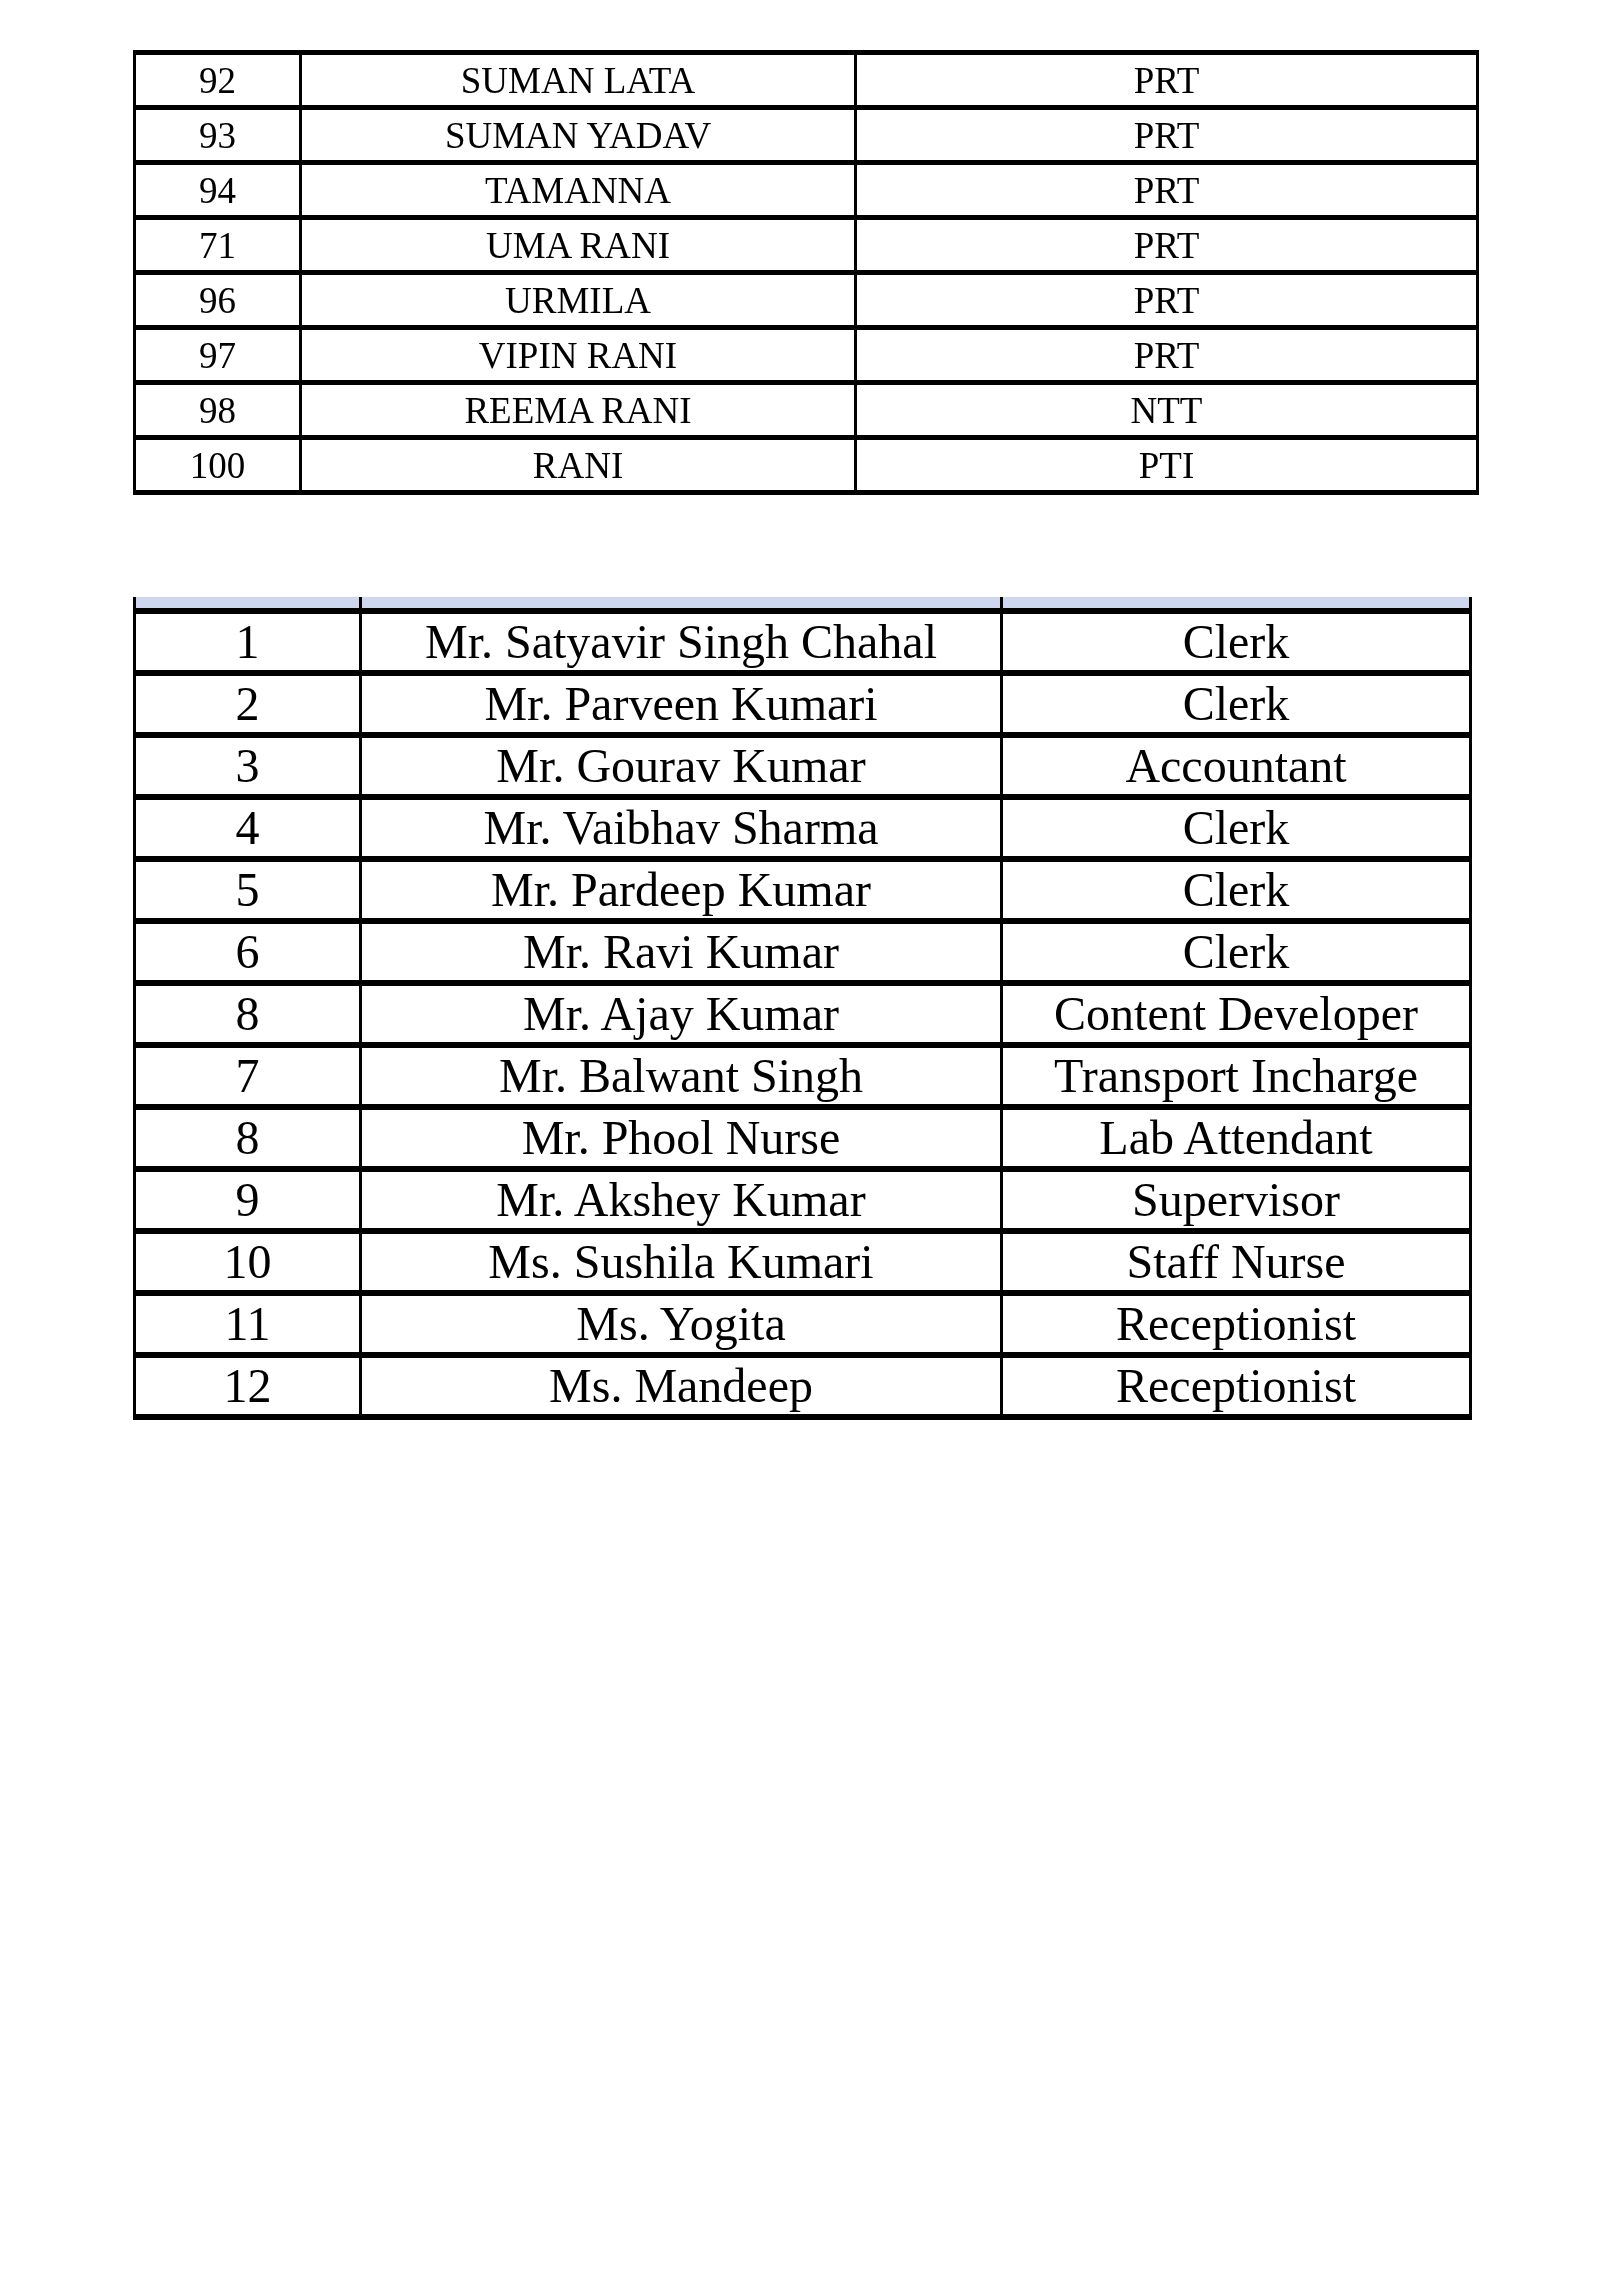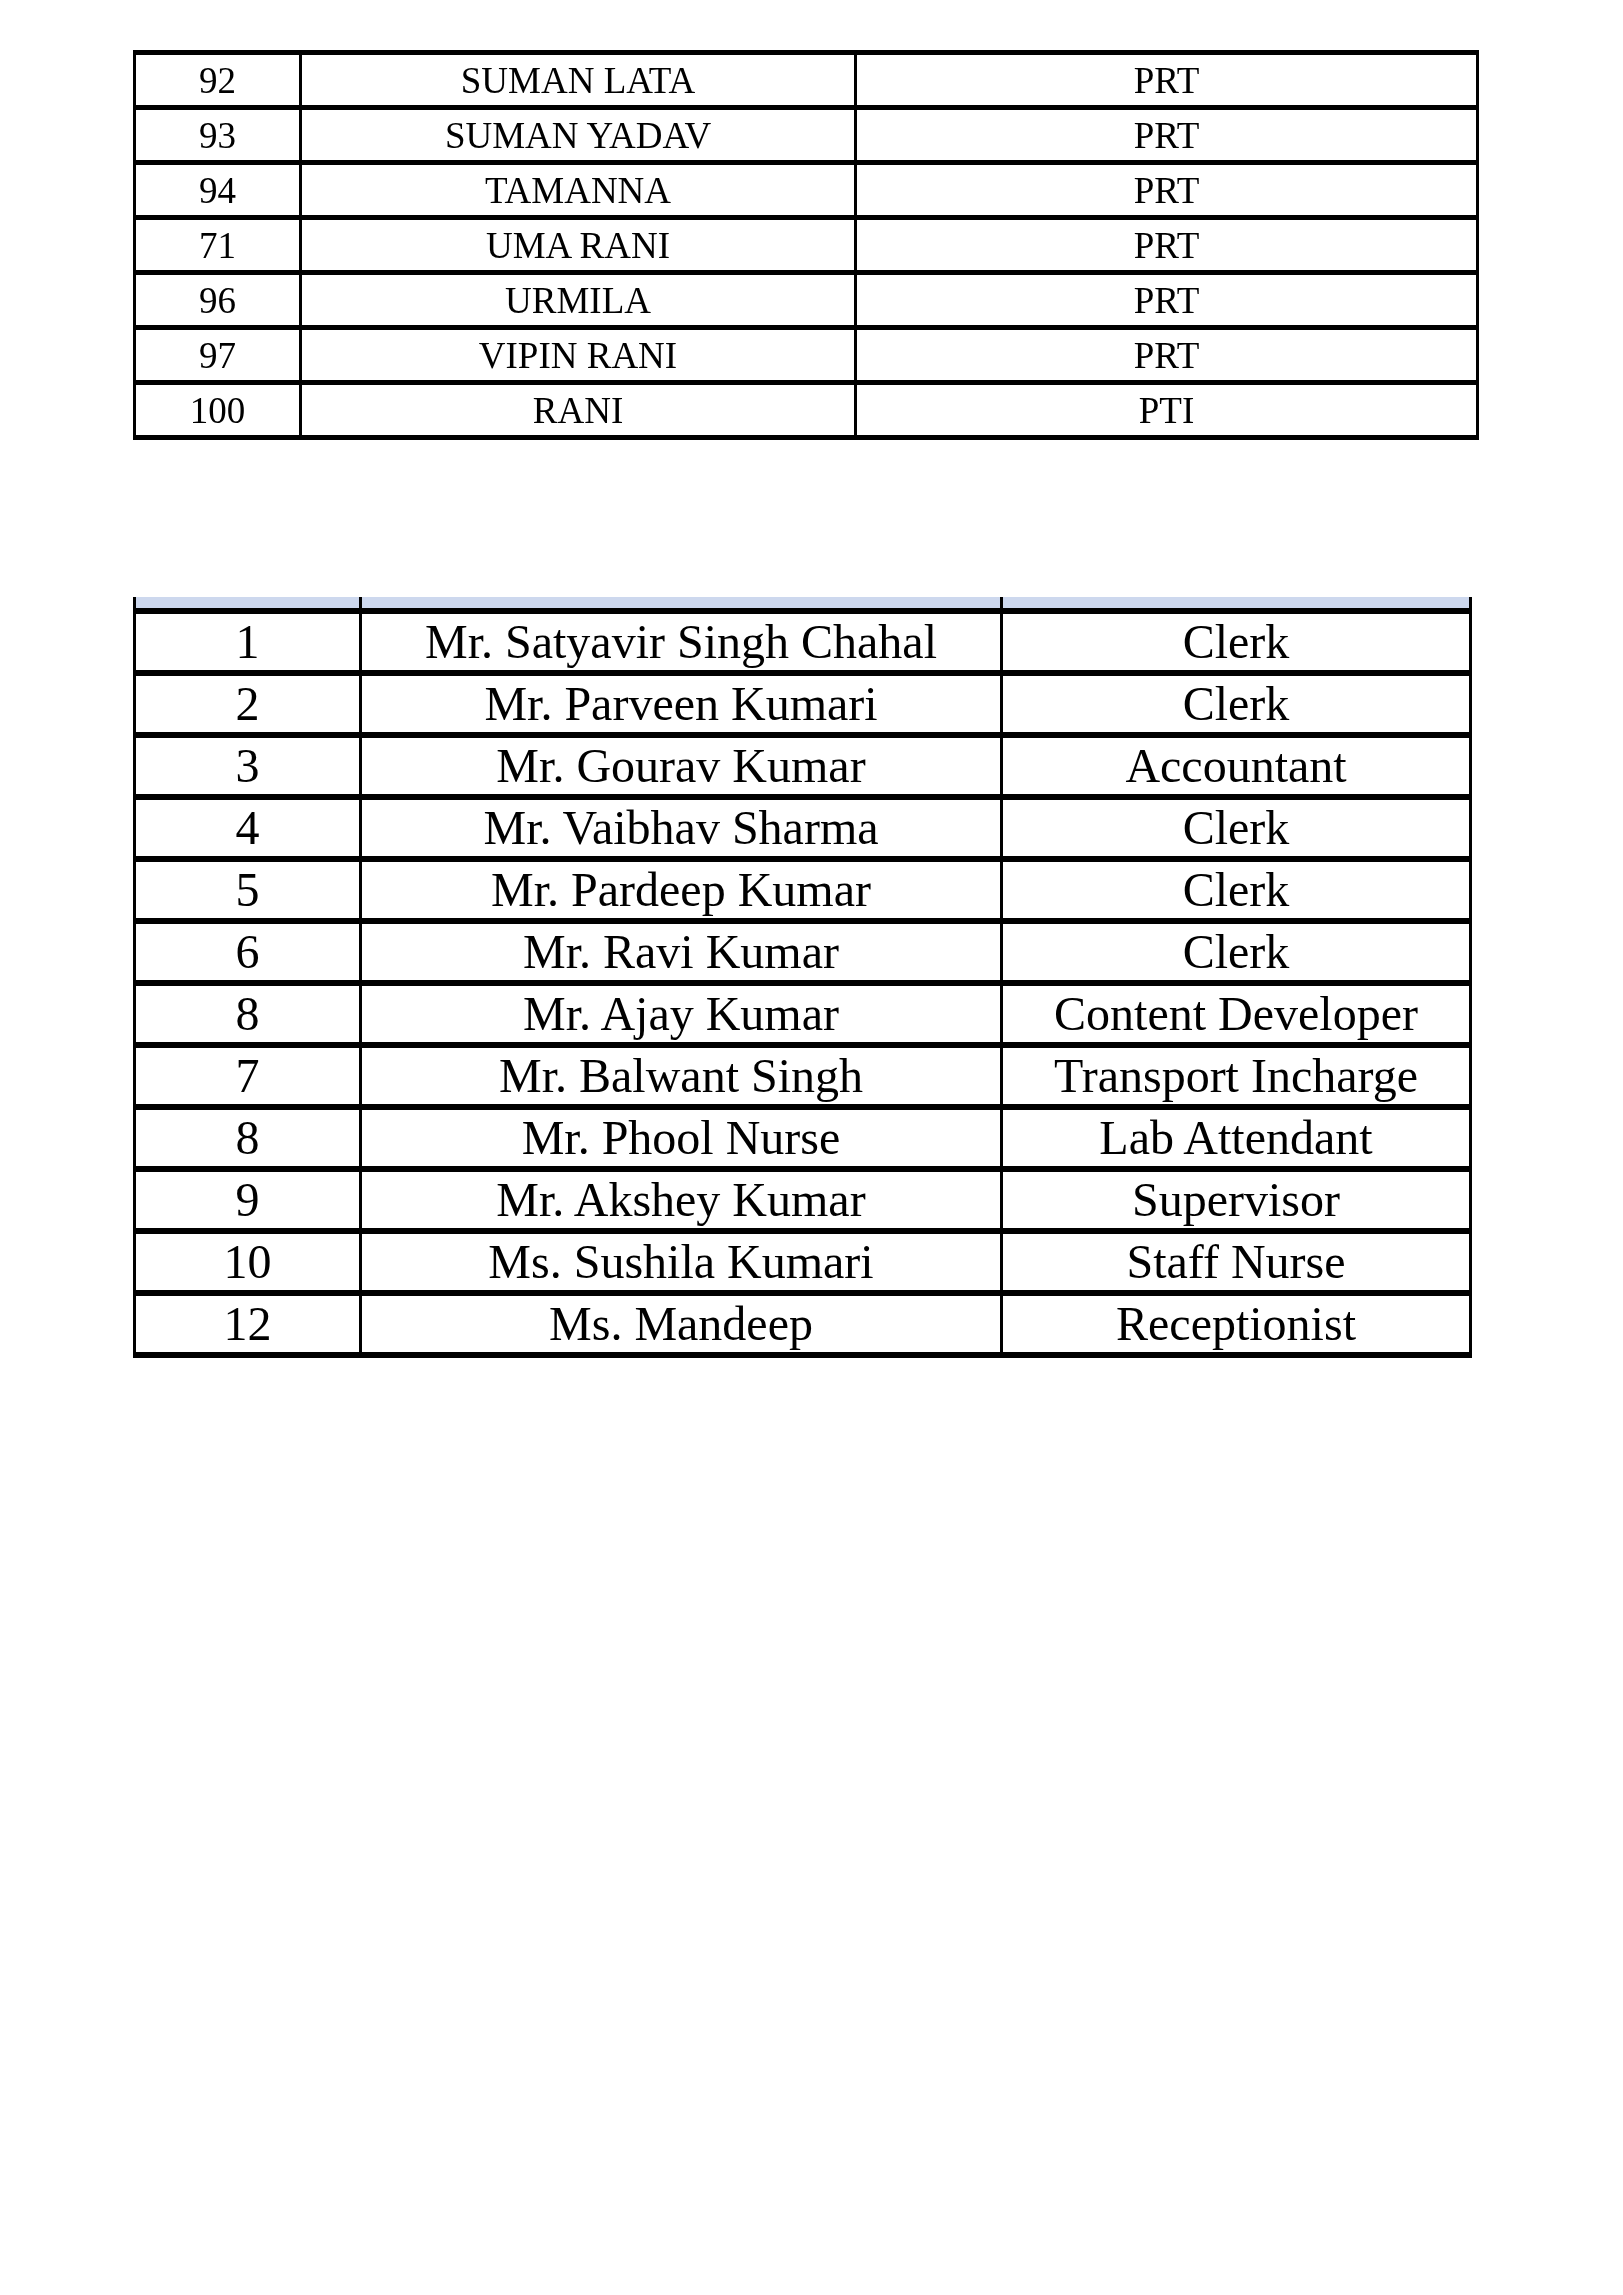--- a/index.html
+++ b/index.html
@@ -100,20 +100,25 @@
         </tr>
         <tr>
           <td>96</td>
           <td>URMILA</td>
           <td>PRT</td>
         </tr>
         <tr>
           <td>97</td>
           <td>VIPIN RANI</td>
           <td>PRT</td>
+        </tr>
+        <tr>
+          <td>98</td>
+          <td>REEMA RANI</td>
+          <td>NTT</td>
         </tr>
         <tr>
           <td>100</td>
           <td>RANI</td>
           <td>PTI</td>
         </tr>
       </tbody>
   </table>
 </div>
 
@@ -179,20 +184,25 @@
           <td>9</td>
           <td>Mr. Akshey Kumar</td>
           <td>Supervisor</td>
         </tr>
         <tr>
           <td>10</td>
           <td>Ms. Sushila Kumari</td>
           <td>Staff Nurse</td>
         </tr>
         <tr>
+          <td>11</td>
+          <td>Ms. Yogita</td>
+          <td>Receptionist</td>
+        </tr>
+        <tr>
           <td>12</td>
           <td>Ms. Mandeep</td>
           <td>Receptionist</td>
         </tr>
       </tbody>
   </table>
 </div>
 
 
 </body></html>

